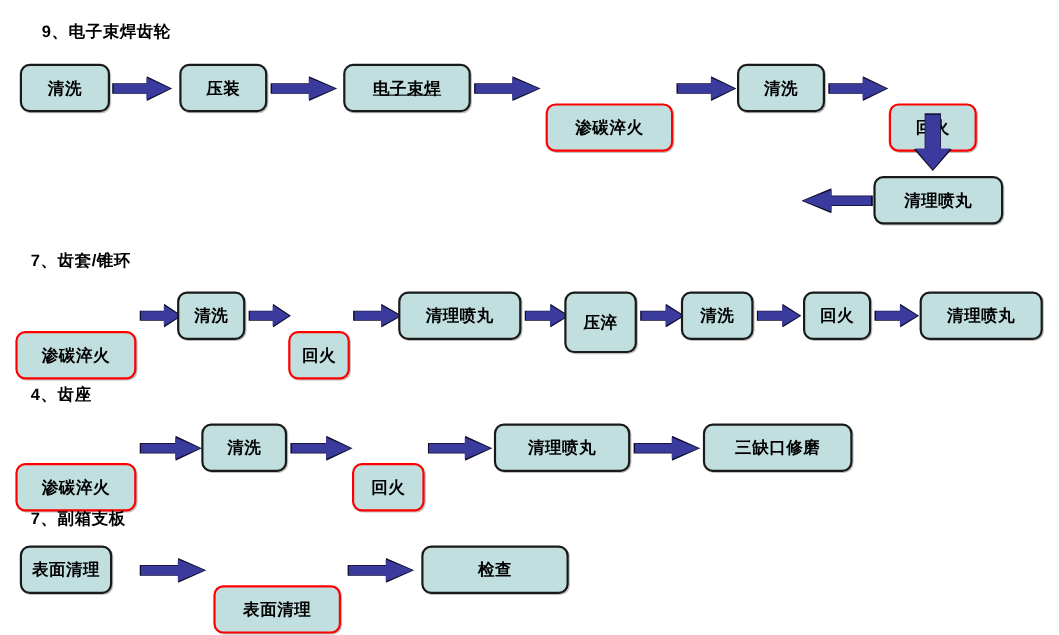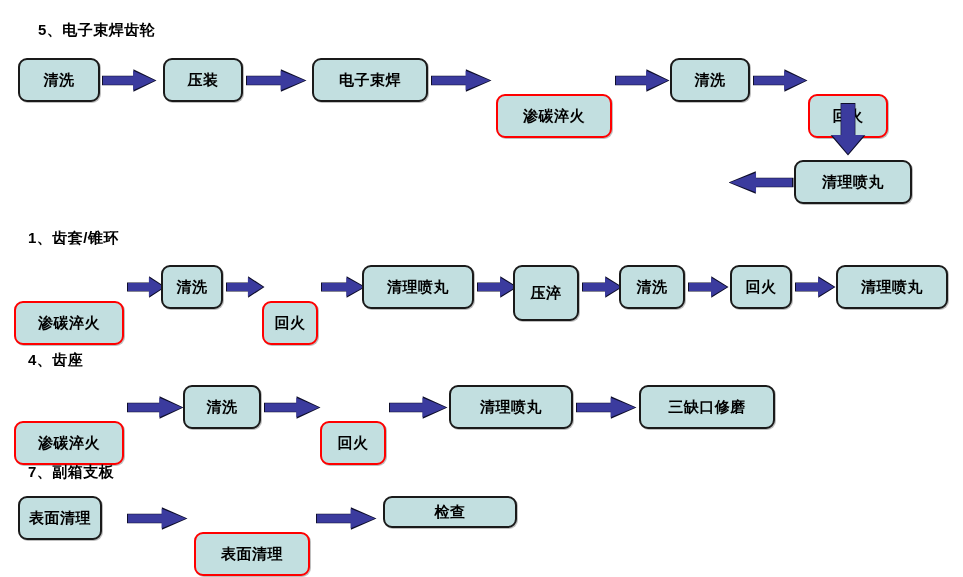--- a/index.html
+++ b/index.html
@@ -63,35 +63,35 @@
   .wrap-left .shade{clip-path:polygon(100% 30%, 42% 30%, 42% 3%, 0% 50%, 42% 97%, 42% 70%, 100% 70%);}
   .wrap-left .fill{clip-path:polygon(100% 30%, 42% 30%, 42% 3%, 0% 50%, 42% 97%, 42% 70%, 100% 70%);}
   .wrap-down .shade{clip-path:polygon(30% 0%, 70% 0%, 70% 62%, 97% 62%, 50% 100%, 3% 62%, 30% 62%);}
   .wrap-down .fill{clip-path:polygon(30% 0%, 70% 0%, 70% 62%, 97% 62%, 50% 100%, 3% 62%, 30% 62%);}
 </style>
 </head>
 <body>
 
 <div class="canvas">
 
-  <div class="heading" style="left:38px;top:20px;">5、电子束焊齿轮</div>
+  <div class="heading" style="left:38px;top:20px;">9、电子束焊齿轮</div>
 
   <div class="box" style="left:18px;top:58px;width:82px;height:44px;">清洗</div>
   <div class="arrow-wrap wrap-right" style="left:103px;top:70px;width:52px;height:21px;">
     <div class="shade"></div>
       <div class="fill"></div>
   </div>
 
   <div class="box" style="left:163px;top:58px;width:80px;height:44px;">压装</div>
   <div class="arrow-wrap wrap-right" style="left:247px;top:70px;width:58px;height:21px;">
     <div class="shade"></div>
       <div class="fill"></div>
   </div>
 
-  <div class="box" style="left:312px;top:58px;width:116px;height:44px;">电子束焊</div>
+  <div class="box" style="left:312px;top:58px;width:116px;height:44px;text-decoration:underline;">电子束焊</div>
   <div class="arrow-wrap wrap-right" style="left:432px;top:70px;width:58px;height:21px;">
     <div class="shade"></div>
       <div class="fill"></div>
   </div>
 
   <div class="box hot" style="left:496px;top:58px;width:116px;height:44px;">渗碳淬火</div>
   <div class="arrow-wrap wrap-right" style="left:616px;top:70px;width:52px;height:21px;">
     <div class="shade"></div>
       <div class="fill"></div>
   </div>
@@ -108,21 +108,21 @@
     <div class="shade"></div>
       <div class="fill"></div>
   </div>
 
   <div class="arrow-wrap wrap-left" style="left:730px;top:172px;width:62px;height:21px;">
     <div class="shade"></div>
       <div class="fill"></div>
   </div>
   <div class="box" style="left:794px;top:160px;width:118px;height:44px;">清理喷丸</div>
 
-  <div class="heading" style="left:28px;top:228px;">1、齿套/锥环</div>
+  <div class="heading" style="left:28px;top:228px;">7、齿套/锥环</div>
 
   <div class="box hot" style="left:14px;top:265px;width:110px;height:44px;">渗碳淬火</div>
   <div class="arrow-wrap wrap-right" style="left:128px;top:277px;width:36px;height:20px;">
     <div class="shade"></div>
       <div class="fill"></div>
   </div>
 
   <div class="box" style="left:161px;top:265px;width:62px;height:44px;">清洗</div>
   <div class="arrow-wrap wrap-right" style="left:227px;top:277px;width:36px;height:20px;">
     <div class="shade"></div>
@@ -196,15 +196,15 @@
     <div class="shade"></div>
       <div class="fill"></div>
   </div>
 
   <div class="box hot" style="left:194px;top:496px;width:116px;height:44px;">表面清理</div>
   <div class="arrow-wrap wrap-right" style="left:317px;top:508px;width:58px;height:21px;">
     <div class="shade"></div>
       <div class="fill"></div>
   </div>
 
-  <div class="box" style="left:383px;top:496px;width:134px;height:32px;">检查</div>
+  <div class="box" style="left:383px;top:496px;width:134px;height:44px;">检查</div>
 
 </div>
 
 </body></html>

